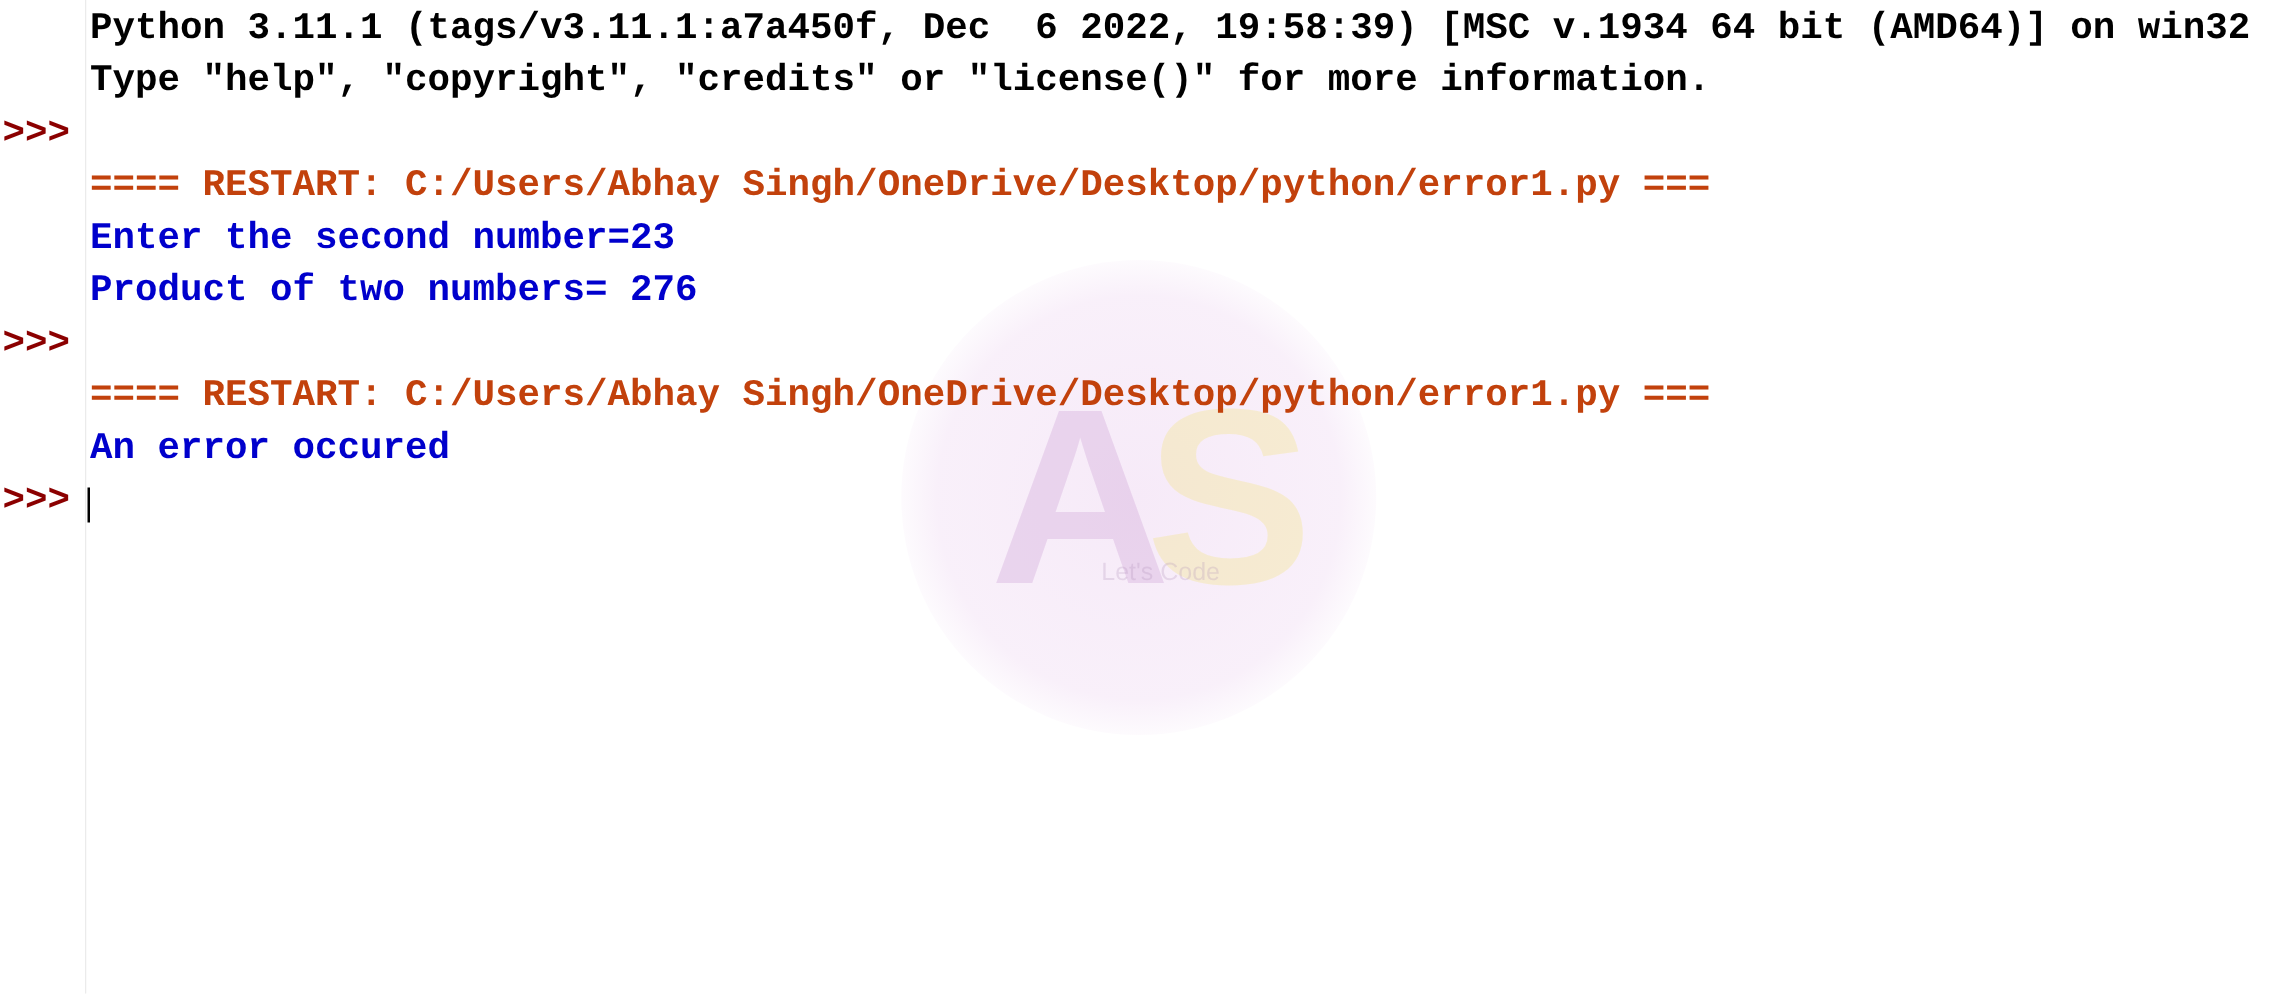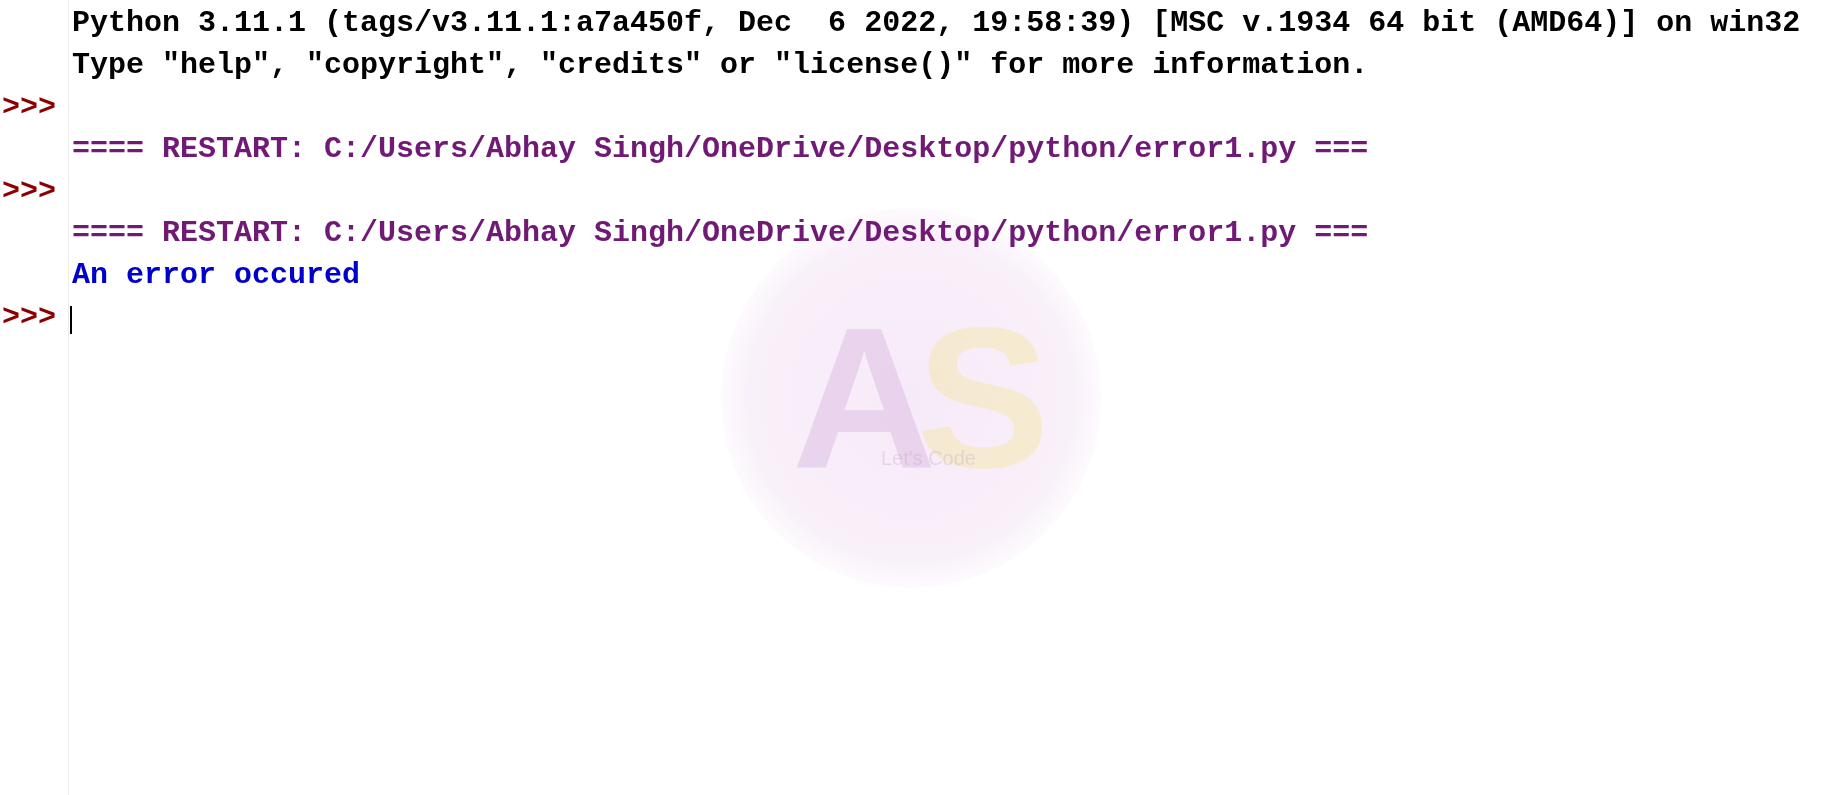--- a/index.html
+++ b/index.html
@@ -79,21 +79,21 @@
     .content {
       flex: 1;
       white-space: pre-wrap;
       word-break: break-all;
       padding-right: 10px;
     }
     .header-text {
       color: #000000;
     }
     .restart-text {
-      color: #701a75;
+      color: #c2410c;
     }
     .output-text {
       color: #0000cc;
     }
     .cursor {
       display: inline-block;
       width: 2px;
       height: 28px;
       background: #000;
       vertical-align: text-bottom;
@@ -138,21 +138,29 @@
     <div class="gutter">&gt;&gt;&gt;</div>
     <div class="content"></div>
   </div>
 
   <div class="line">
     <div class="gutter"></div>
     <div class="content restart-text">==== RESTART: C:/Users/Abhay Singh/OneDrive/Desktop/python/error1.py ===</div>
   </div>
 
 
+  <div class="line">
+    <div class="gutter"></div>
+    <div class="content output-text">Enter the second number=23</div>
+  </div>
 
+  <div class="line">
+    <div class="gutter"></div>
+    <div class="content output-text">Product of two numbers= 276</div>
+  </div>
 
   <div class="line">
     <div class="gutter">&gt;&gt;&gt;</div>
     <div class="content"></div>
   </div>
 
   <div class="line">
     <div class="gutter"></div>
     <div class="content restart-text">==== RESTART: C:/Users/Abhay Singh/OneDrive/Desktop/python/error1.py ===</div>
   </div>

